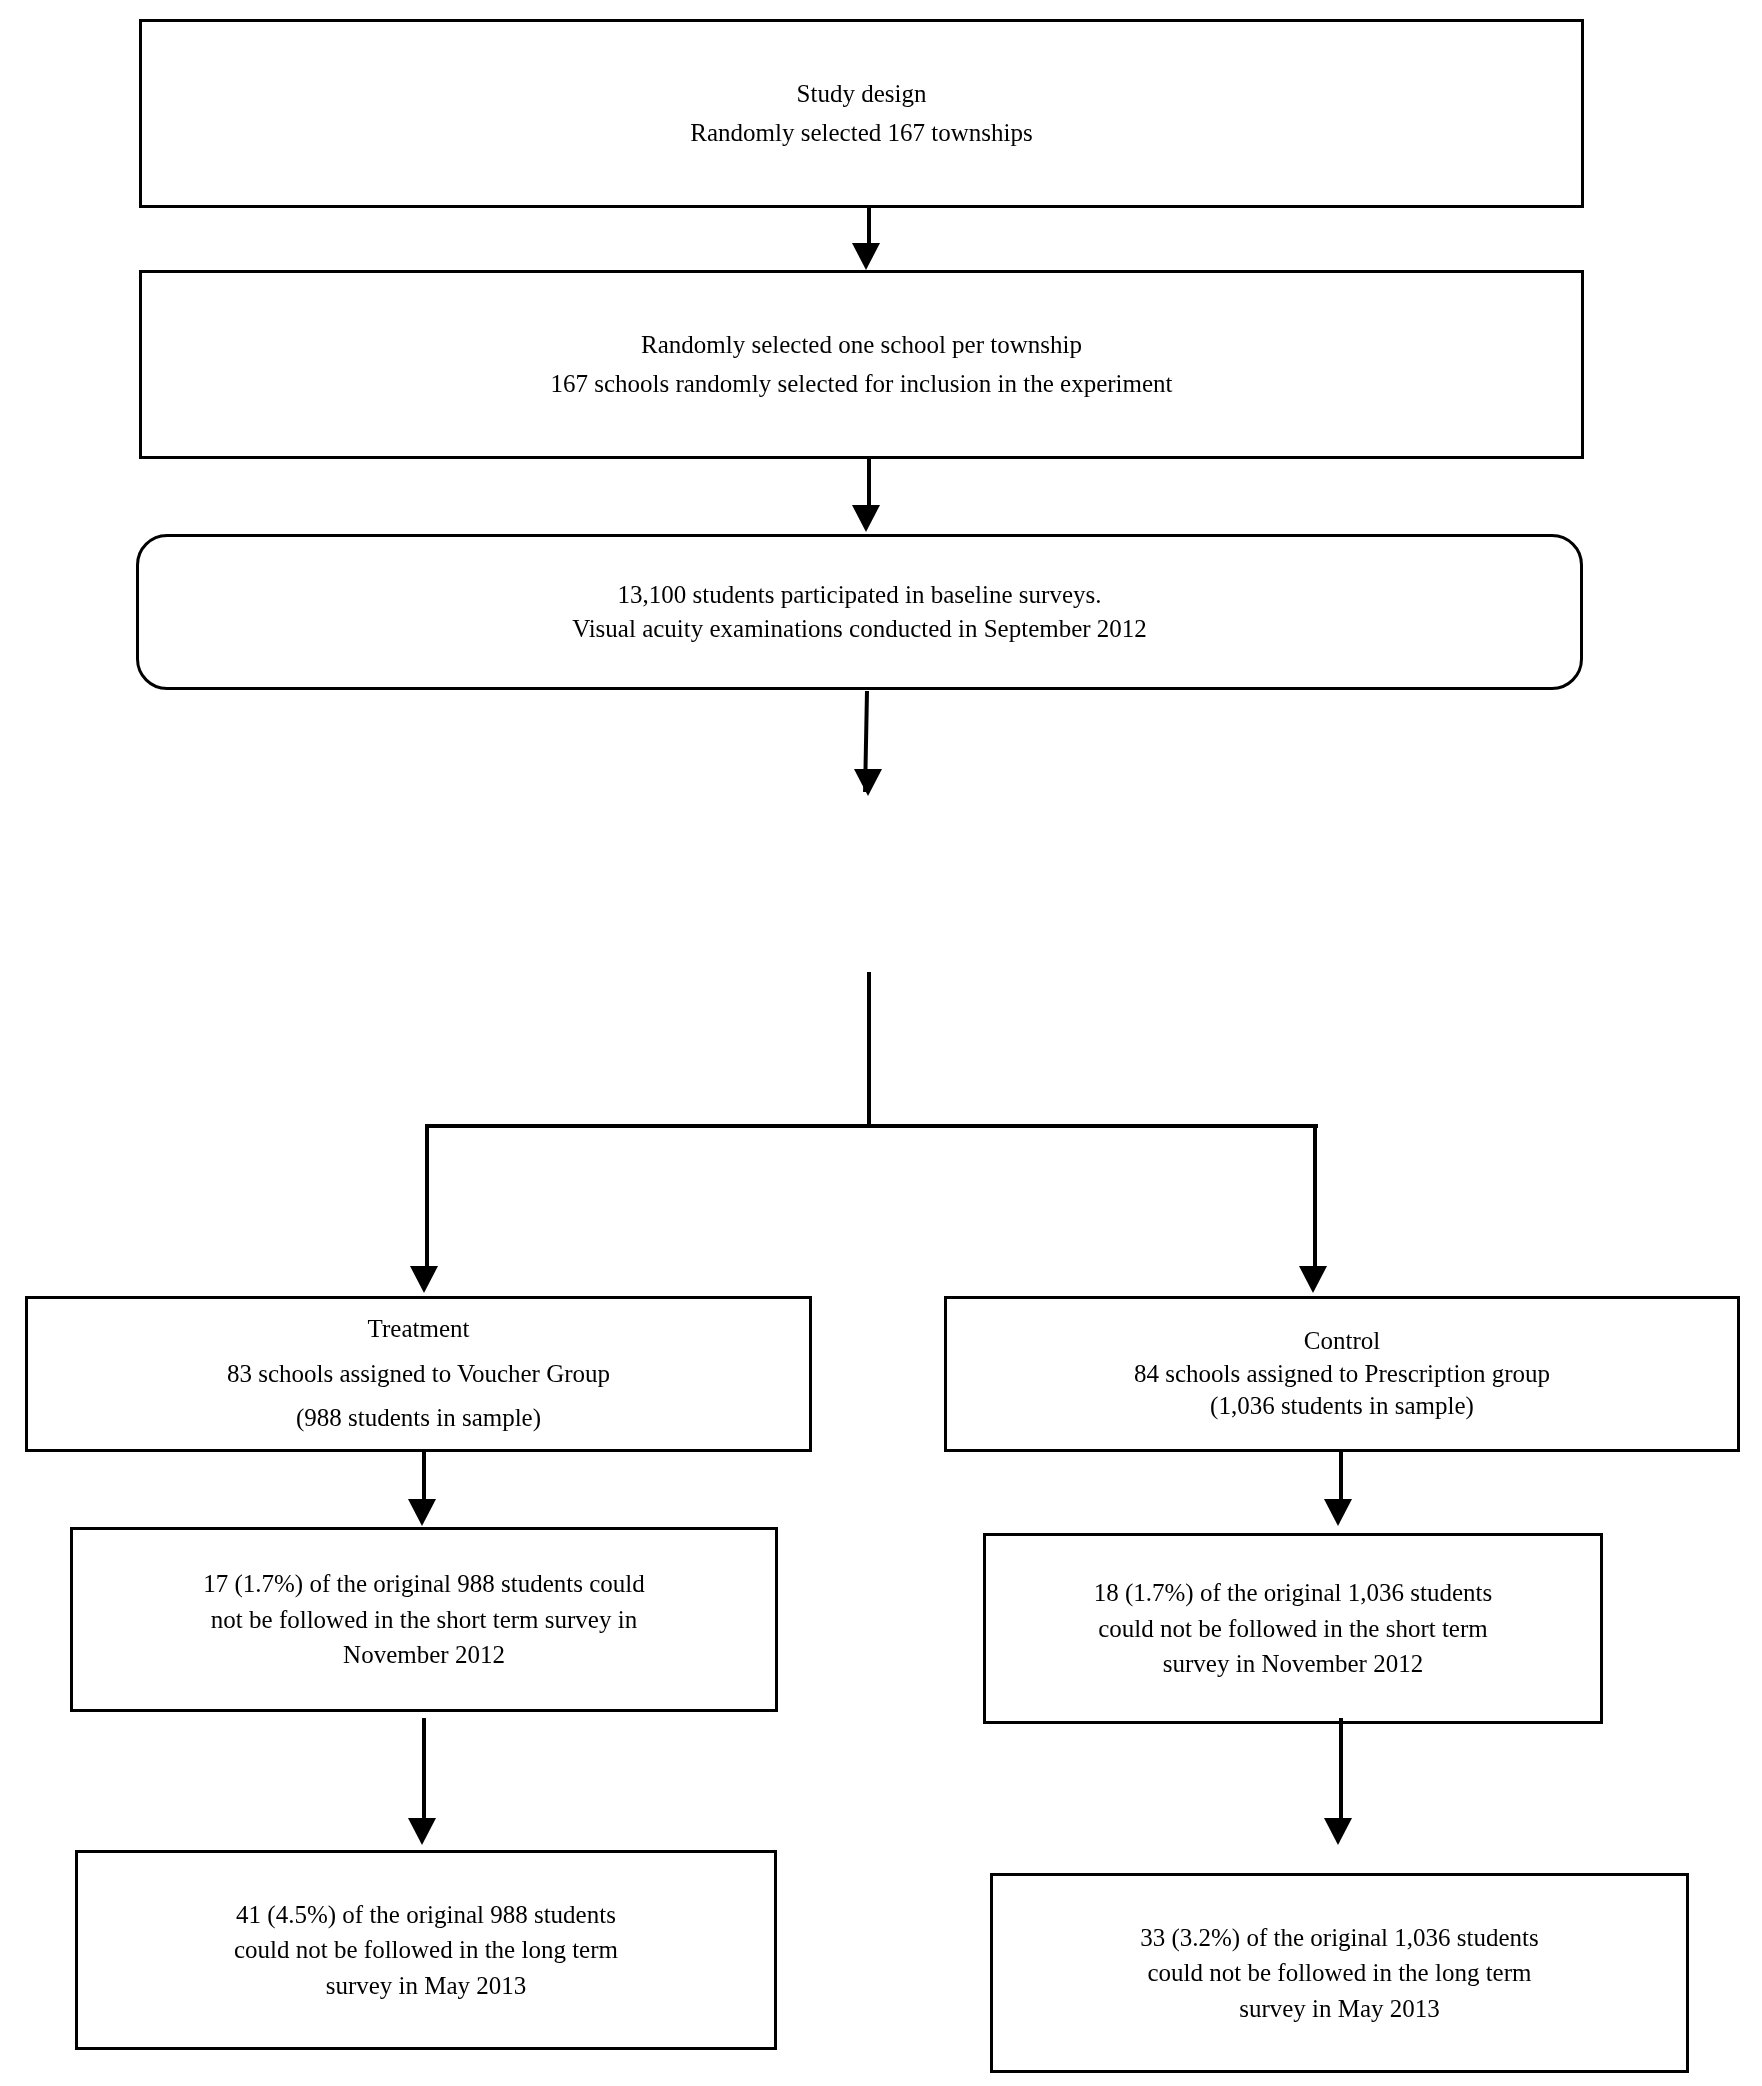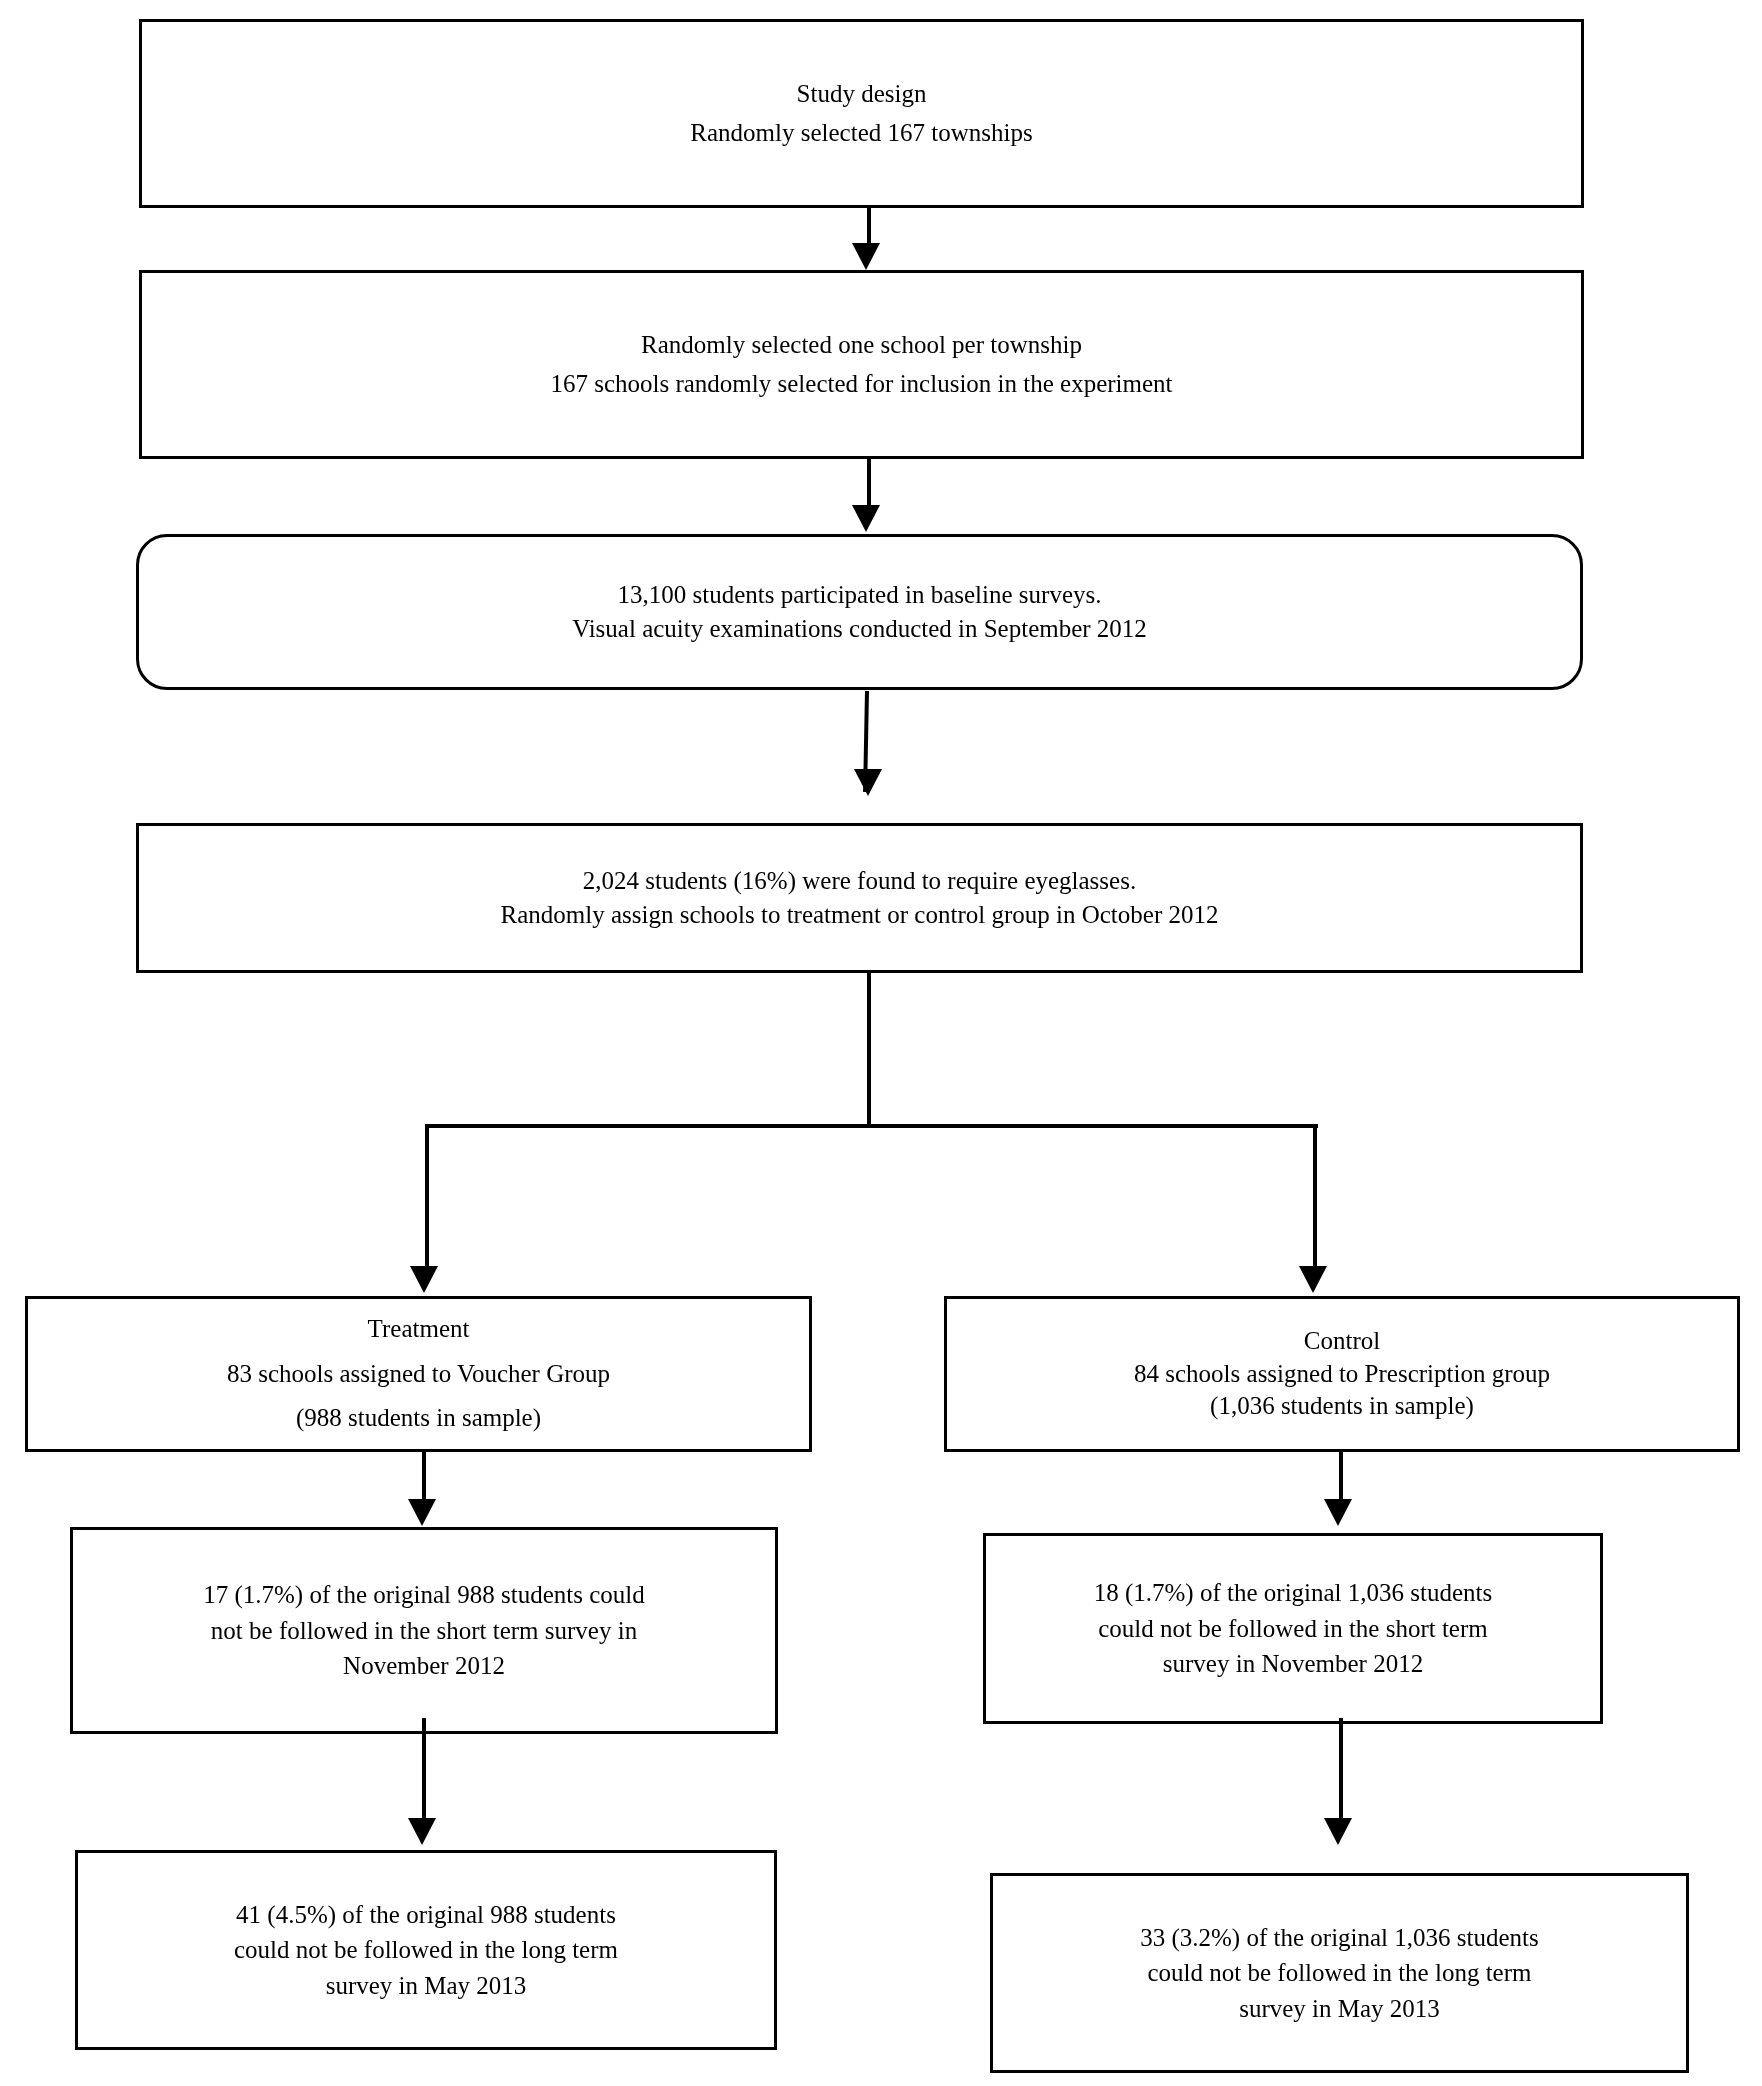--- a/index.html
+++ b/index.html
@@ -37,21 +37,21 @@
   }
   
   #box-study-design   { left: 139px;  top: 19px;   width: 1445px; height: 189px; }
   #box-school-select  { left: 139px;  top: 270px;  width: 1445px; height: 189px; }
   #box-baseline       { left: 136px;  top: 534px; width: 1447px; height: 156px; line-height: 1.38; border-radius: 31px; }
   #box-eyeglasses     { left: 136px;  top: 823px; width: 1447px; height: 150px; line-height: 1.38; }
   
   #box-treatment      { left: 25px;   top: 1296px; width: 787px; height: 156px; line-height: 1.30; gap: 12px; }
   #box-control        { left: 944px; top: 1296px; width: 796px; height: 156px; line-height: 1.30; }
   
-  #box-treatment-short { left: 70px;  top: 1527px; width: 708px; height: 207px; line-height: 1.42; }
+  #box-treatment-short { left: 70px;  top: 1527px; width: 708px; height: 185px; line-height: 1.42; }
   #box-control-short   { left: 983px; top: 1527px; width: 620px; height: 191px; line-height: 1.42; margin-top: 6px; }
   
   #box-treatment-long  { left: 75px;  top: 1850px; width: 702px; height: 200px; line-height: 1.42; }
   #box-control-long    { left: 990px; top: 1850px; width: 699px; height: 200px; line-height: 1.42; margin-top: 23px; }
 
   
   .conn { position: absolute; }
   .vline { position: absolute; background: #000000; width: 4.4px; }
   .hline { position: absolute; background: #000000; height: 4.4px; }
   .arrowhead {
@@ -118,24 +118,20 @@
   <div class="fbox" id="box-baseline">
     <span class="ln">13,100 students participated in baseline surveys.</span>
     <span class="ln">Visual acuity examinations conducted in September 2012</span>
   </div>
 
   <div class="conn" id="arrow-3">
     <div class="vline"></div>
     <div class="arrowhead"></div>
   </div>
 
-  <div class="fbox" id="box-eyeglasses">
-    <span class="ln">2,024 students (16%) were found to require eyeglasses.</span>
-    <span class="ln">Randomly assign schools to treatment or control group in October 2012</span>
-  </div>
 
   <div class="conn" id="split-connector">
     <div class="vline stem"></div>
     <div class="hline bar"></div>
     <div class="vline drop-l"></div>
     <div class="vline drop-r"></div>
     <div class="arrowhead head-l"></div>
     <div class="arrowhead head-r"></div>
   </div>
 

